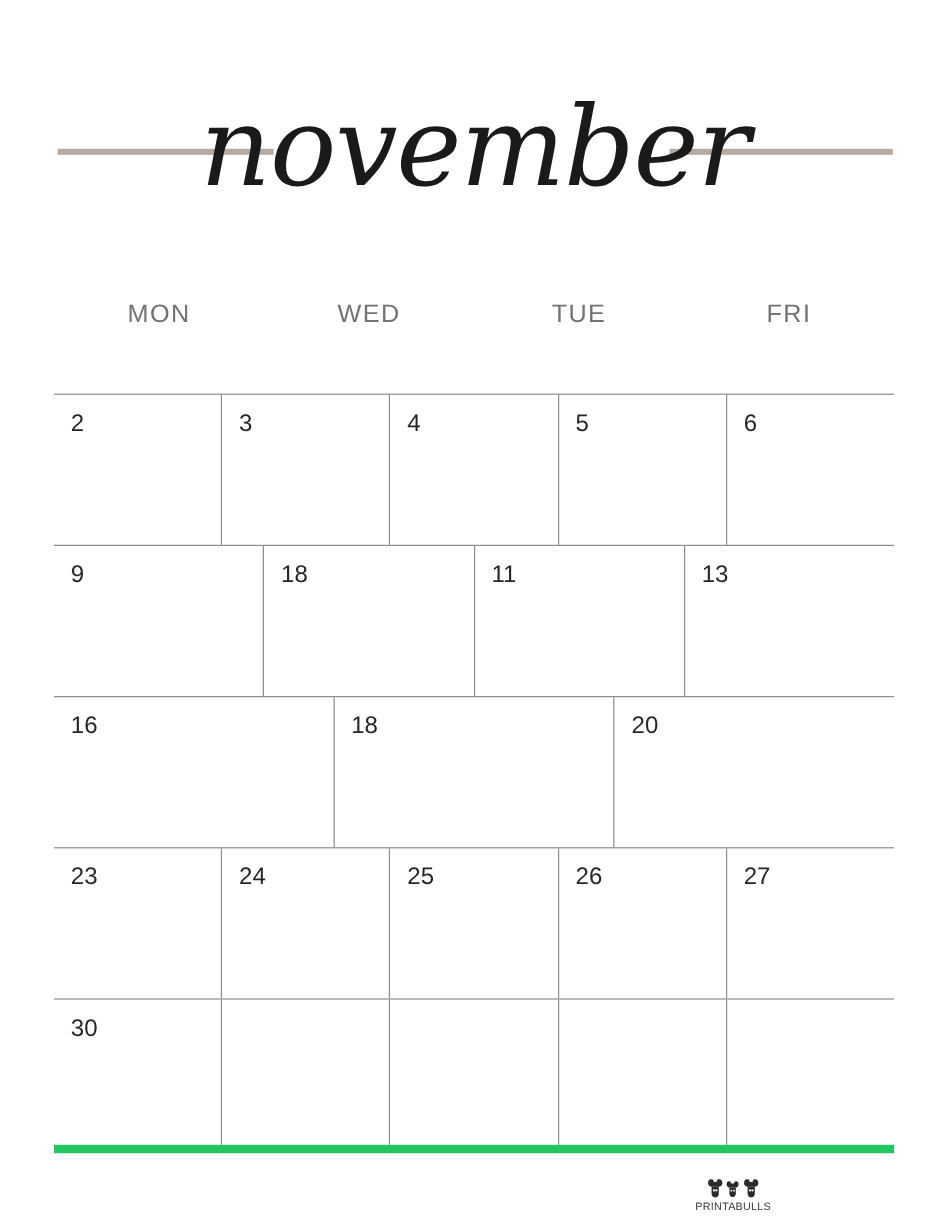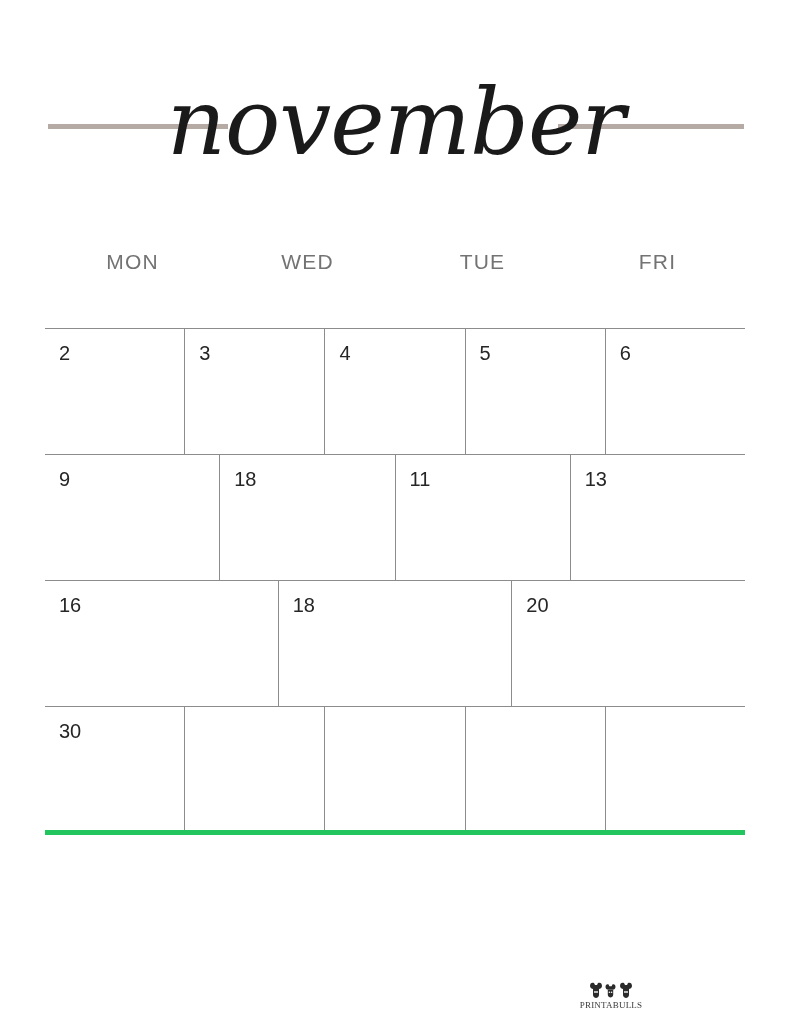--- a/index.html
+++ b/index.html
@@ -92,21 +92,21 @@
     border-top: 1px solid #8c8c8c;
   }
   .week-row {
     position: relative;
     height: 126px;
     display: flex;
     border-bottom: 1px solid #8c8c8c;
   }
   .week-row.last {
     height: 128px;
-    border-bottom: 5px solid #22c55e;
+    border-bottom: 7px solid #22c55e;
   }
   .day-cell {
     flex: 1 1 0;
     position: relative;
     border-right: 1px solid #8c8c8c;
   }
   .day-cell:first-child {
     border-left: none;
   }
   .day-cell:last-child {
@@ -137,21 +137,21 @@
     display: block;
     margin: 0 auto 1px;
     width: 46px;
     height: 18px;
   }
   .brand-text {
     display: block;
     font-size: 9px;
     letter-spacing: 0.2px;
     color: #3a3a3a;
-    font-family: Liberation Serif, serif;
+    font-family: Liberation Sans, sans-serif;
   }
 </style>
 </head>
 <body>
 
 <div class="page">
 
   <div class="title-block">
     <div class="title-rule"></div>
     <div class="month-mask"></div>
@@ -205,20 +205,37 @@
           <span class="day-num">16</span>
         </div>
       <div class="day-cell">
           <span class="day-num">18</span>
         </div>
       <div class="day-cell">
           <span class="day-num">20</span>
         </div>
     </div>
 
+    <div class="week-row">
+      <div class="day-cell">
+          <span class="day-num">23</span>
+        </div>
+      <div class="day-cell">
+          <span class="day-num">24</span>
+        </div>
+      <div class="day-cell">
+          <span class="day-num">25</span>
+        </div>
+      <div class="day-cell">
+          <span class="day-num">26</span>
+        </div>
+      <div class="day-cell no-right">
+          <span class="day-num">27</span>
+        </div>
+    </div>
 
     <div class="week-row last">
       <div class="day-cell">
           <span class="day-num">30</span>
         </div>
       <div class="day-cell">
           <span class="day-num"></span>
         </div>
       <div class="day-cell">
           <span class="day-num"></span>

